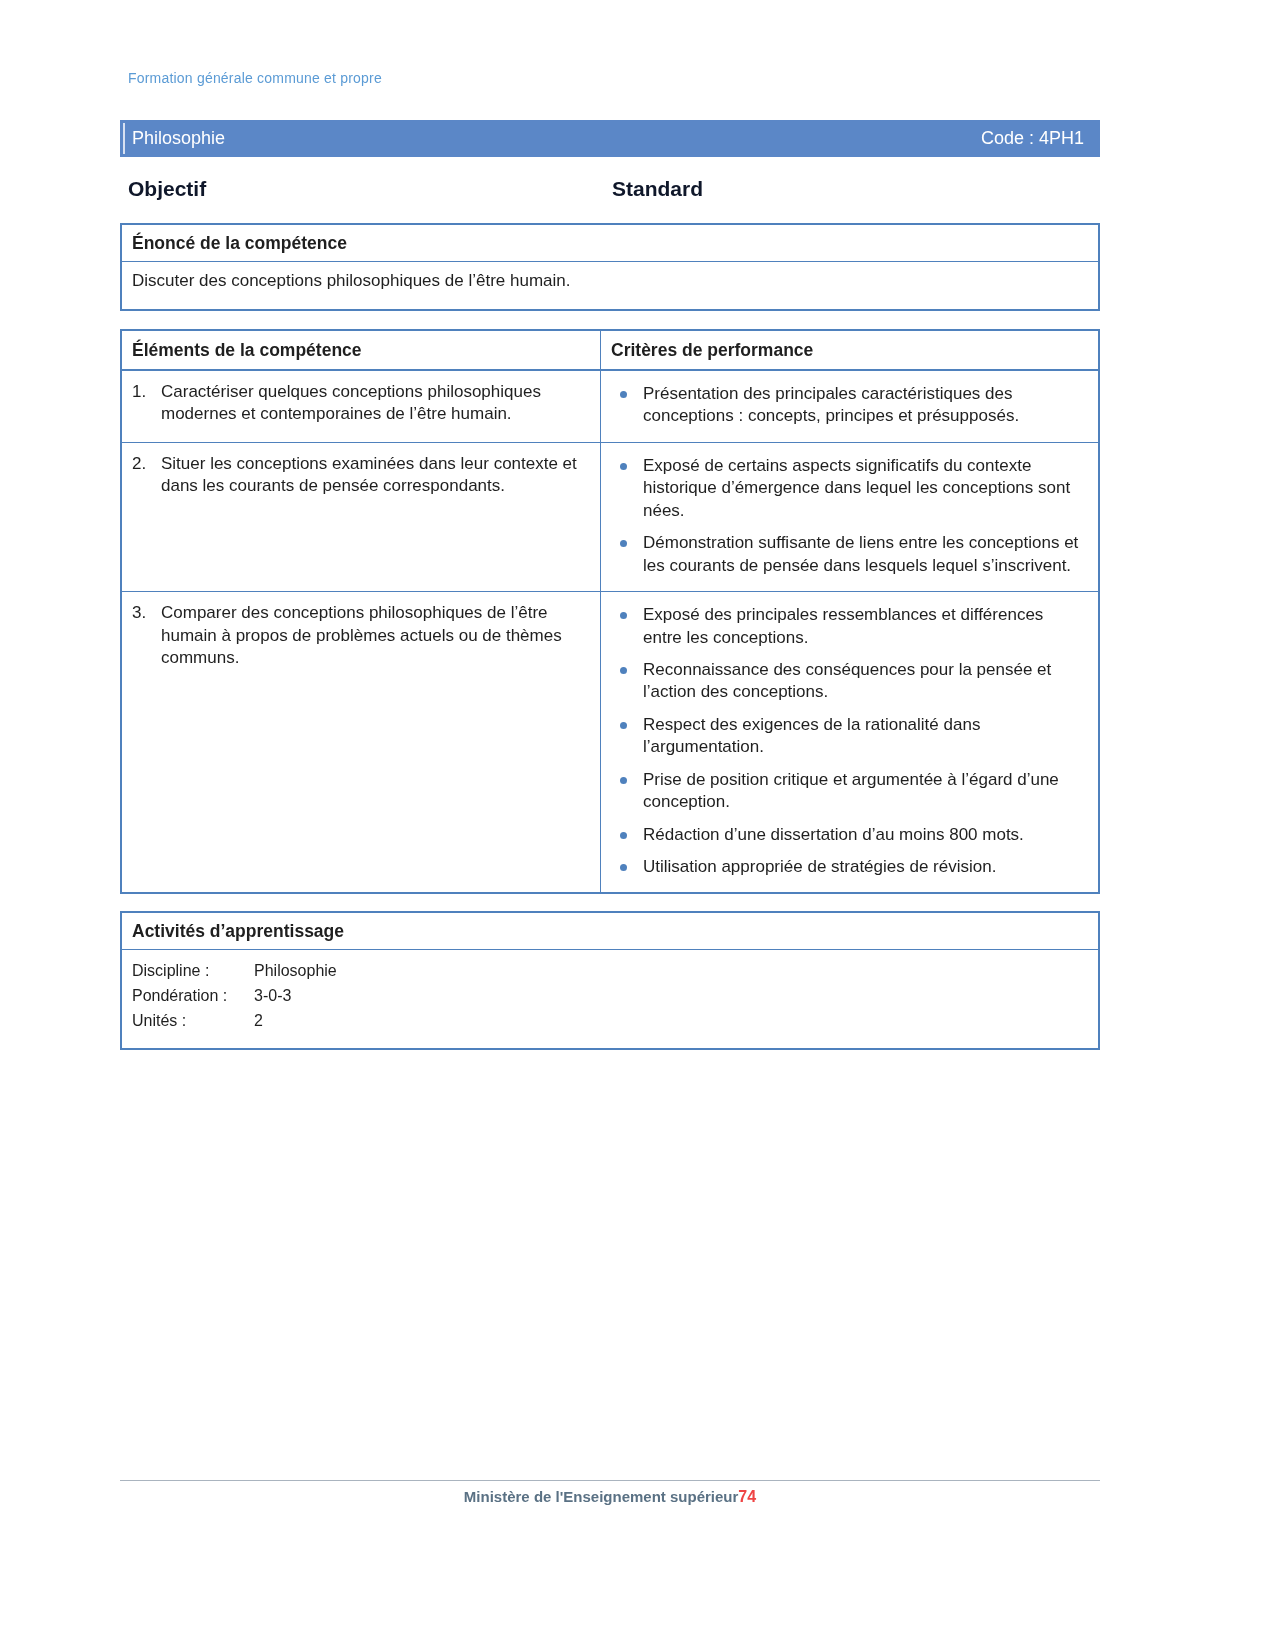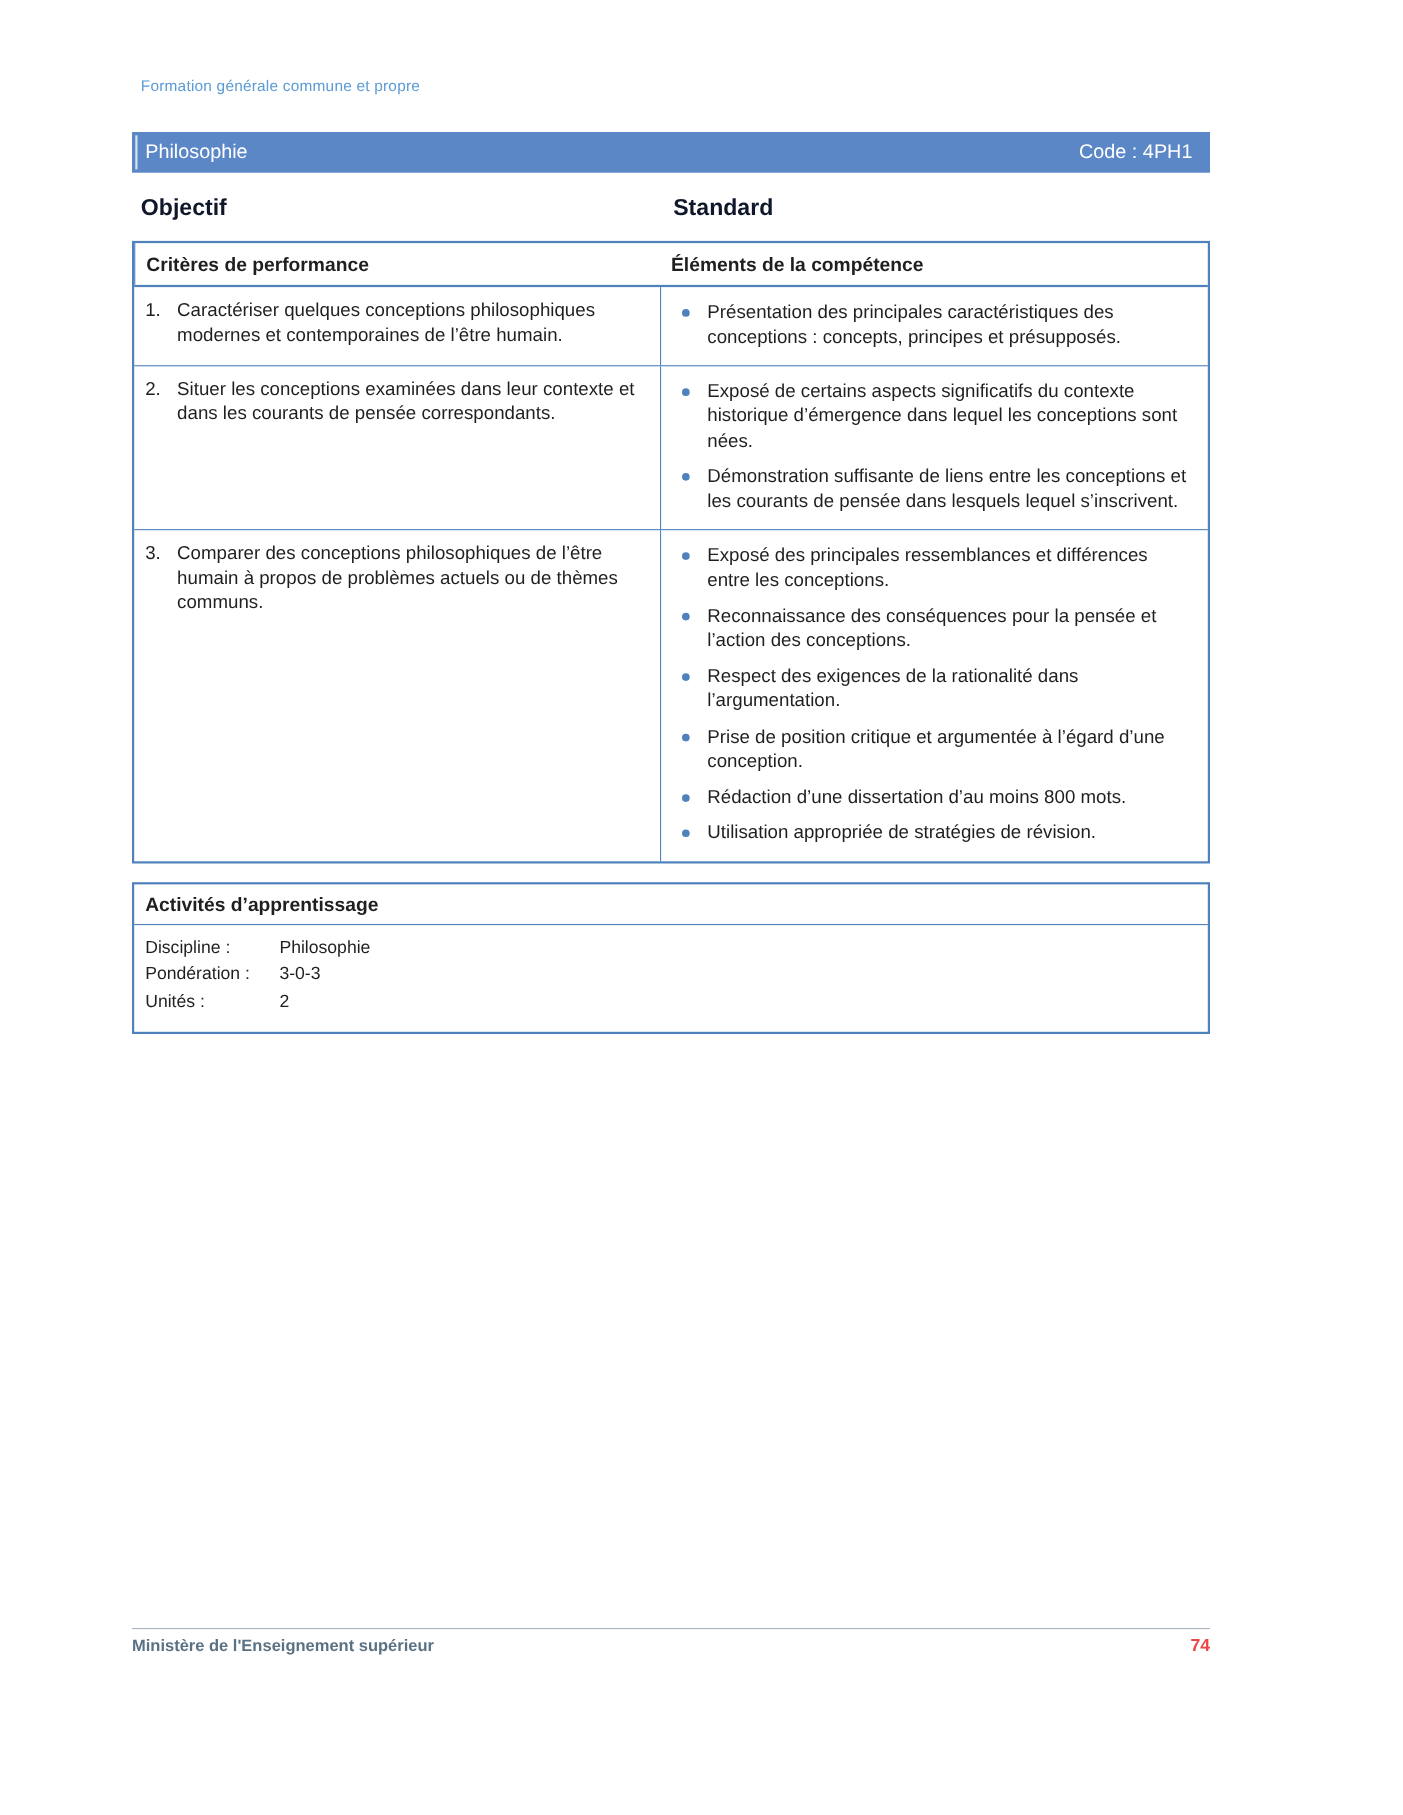--- a/index.html
+++ b/index.html
@@ -122,21 +122,21 @@
   }
   .f-label { width: 122px; flex: 0 0 122px; }
   .footer {
     position: absolute;
     left: 120px;
     top: 1480px;
     width: 980px;
     border-top: 1px solid #aab4bf;
     padding-top: 7px;
     display: flex;
-    justify-content: space-between;
+    justify-content: center;
     align-items: baseline;
     font-size: 15px;
     font-weight: bold;
   }
   .footer-ministry { color: #5a7184; }
   .footer-page { color: #ef4444; font-size: 16px; }
 </style>
 </head>
 <body>
 
@@ -149,25 +149,31 @@
       <span class="banner-accent"></span>
       <span class="banner-title">Philosophie</span>
       <span class="banner-code">Code : 4PH1</span>
     </div>
 
     <div class="headings">
       <span class="h-obj">Objectif</span>
       <span class="h-std">Standard</span>
     </div>
 
+    <section class="box enonce">
+      <div class="box-header">Énoncé de la compétence</div>
+      <div class="box-body">
+        <p class="enonce-text">Discuter des conceptions philosophiques de l’être humain.</p>
+      </div>
+    </section>
 
     <section class="box comp-table">
       <div class="row t-head">
+        <div class="cell left th">Éléments de la compétence</div>
         <div class="cell right th">Critères de performance</div>
-        <div class="cell left th">Éléments de la compétence</div>
       </div>
 
       <div class="row">
         <div class="cell left">
           <div class="elem">
             <span class="elem-num">1.</span>
             <span>Caractériser quelques conceptions philosophiques modernes et contemporaines de l’être humain.</span>
           </div>
         </div>
         <div class="cell right">

